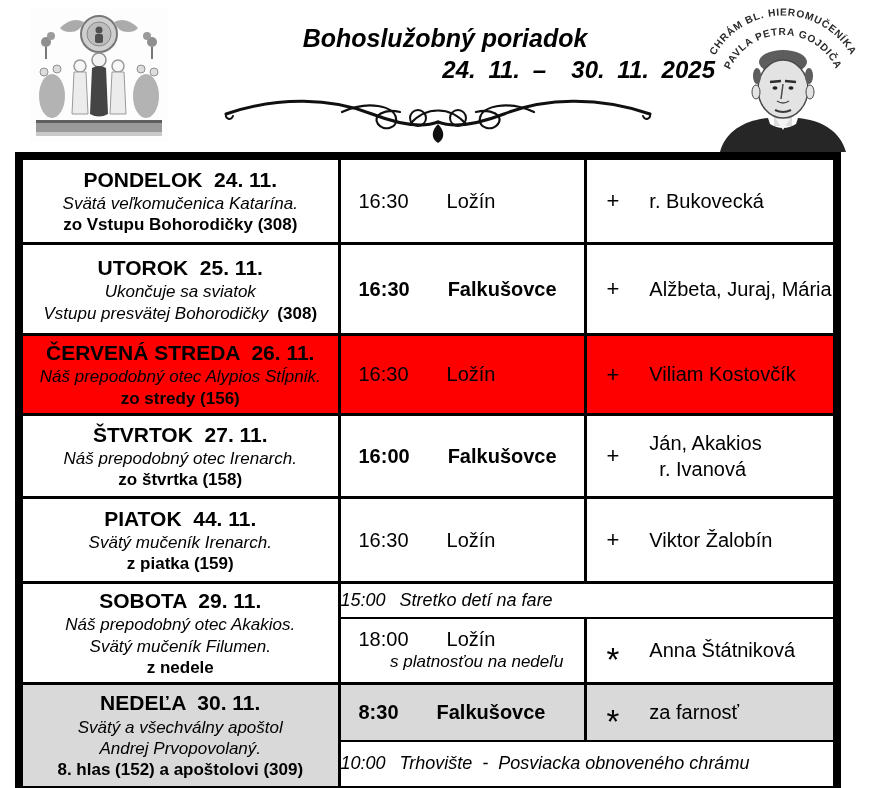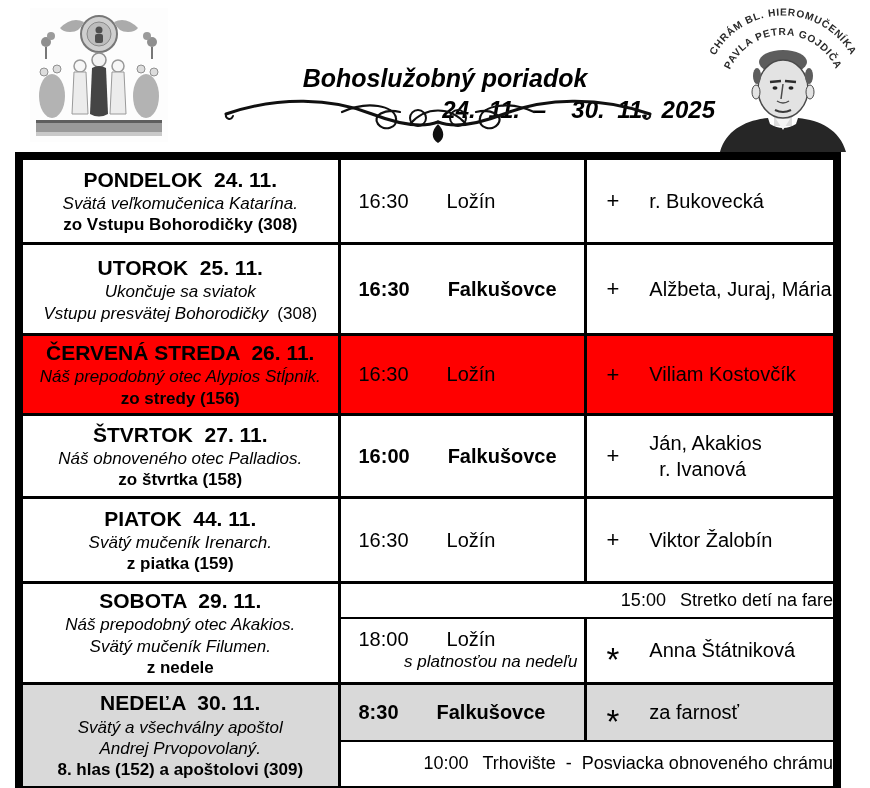--- a/index.html
+++ b/index.html
@@ -2,55 +2,55 @@
 <html><head>
 <meta charset="utf-8">
 <style>
   html,body{margin:0;padding:0;background:#fff;}
   .page{position:relative;width:870px;height:788px;background:#fff;overflow:hidden;
         font-family:"Liberation Sans","DejaVu Sans",sans-serif;color:#000;}
   .prewrap{white-space:pre-wrap;}
 
   
   .icon-img{position:absolute;left:30px;top:8px;width:138px;height:134px;}
-  .title-block{position:absolute;left:175px;top:24px;width:540px;text-align:center;margin-top:40px;}
+  .title-block{position:absolute;left:175px;top:24px;width:540px;text-align:center;}
   .title-main{font-style:italic;font-weight:700;font-size:25px;line-height:1.15;}
   .title-dates{font-style:italic;font-weight:700;font-size:24px;margin-top:3px;word-spacing:6px;text-align:right;}
   .flourish{position:absolute;left:222px;top:92px;width:432px;height:52px;}
   .stamp{position:absolute;left:698px;top:2px;width:170px;height:150px;}
   .stamp text{font-family:"Liberation Sans","DejaVu Sans",sans-serif;font-weight:700;
               font-size:10.2px;letter-spacing:0.8px;fill:#2a2a2a;}
 
   
   table.sched{position:absolute;left:15px;top:152px;width:818px;border-collapse:collapse;
               table-layout:fixed;border:8px solid #000000;}
   td{border:3px solid #000;padding:0;vertical-align:middle;overflow:hidden;}
   tr.red-row td{background:#ff0000;}
   td.gray{background:#d9d9d9;}
   td.bb2{border-bottom-width:2px;}
   td.bt2{border-top-width:2px;}
 
   .day-cell{text-align:center;padding:3px 2px;}
   .day-title{font-weight:700;font-size:21px;line-height:1.3;white-space:pre-wrap;}
   .feast{font-style:italic;font-size:17px;line-height:1.25;}
   .note{font-weight:700;font-size:17px;line-height:1.3;}
-  .note-inl{font-style:normal;font-weight:400;margin-left:9px;}
+  .note-inl{font-style:normal;font-weight:700;margin-left:9px;}
 
   .tp{display:flex;align-items:flex-end;gap:38px;padding-left:18px;font-size:20px;}
   .tp.bold{font-weight:700;}
-  .tnote{font-style:italic;font-size:17px;text-align:right;padding-right:6px;margin-top:1px;}
+  .tnote{font-style:italic;font-size:17px;text-align:right;padding-right:20px;margin-top:1px;}
 
   .irow{display:flex;align-items:center;gap:30px;padding-left:20px;font-size:20px;}
   .sym{flex:0 0 auto;}
   .sym.plus{font-size:22px;}
   .sym.star{font-size:33px;line-height:0;transform:translateY(10px);}
   .int-lines{display:flex;flex-direction:column;line-height:1.3;}
   .int-lines .ind{padding-left:10px;}
 
-  .event-line{text-align:right;font-size:18px;}
+  .event-line{text-align:left;font-style:italic;font-size:18px;}
   .event-line .ev-t{margin-right:14px;}
 </style>
 </head>
 <body>
 
 <div class="page">
 
   <svg class="icon-img" viewBox="0 0 138 134" aria-hidden="true">
     <rect x="0" y="0" width="138" height="134" fill="#fdfdfd"></rect>
     <circle cx="69" cy="26" r="18" fill="#cfcfcf" stroke="#777" stroke-width="2"></circle>
@@ -195,21 +195,21 @@
         <div class="irow">
               <span class="sym plus">+</span>
               <span>Viliam Kostovčík</span>
             </div>
       </td>
     </tr>
 
     <tr>
       <td class="day-cell" style="height:74px">
         <div class="day-title">ŠTVRTOK  27. 11.</div>
-        <div class="feast">Náš obnoveného otec Palladios.</div>
+        <div class="feast">Náš prepodobný otec Irenarch.</div>
         <div class="note">zo štvrtka (158)</div>
       </td>
       <td>
         <div class="tp bold">
               <span>16:00</span>
               <span>Falkušovce</span>
             </div>
       </td>
       <td>
         <div class="irow">

